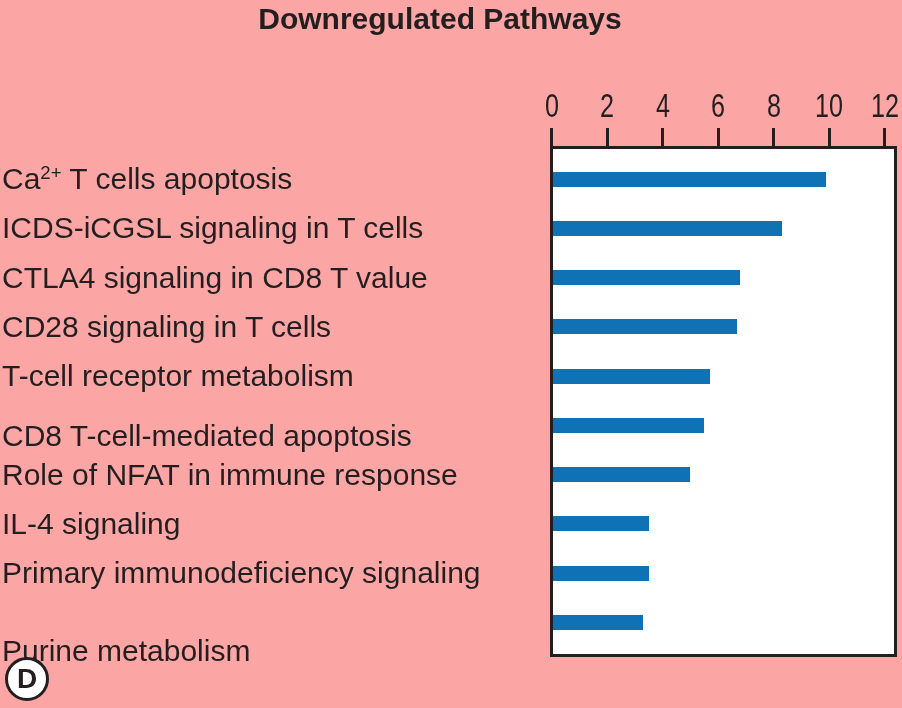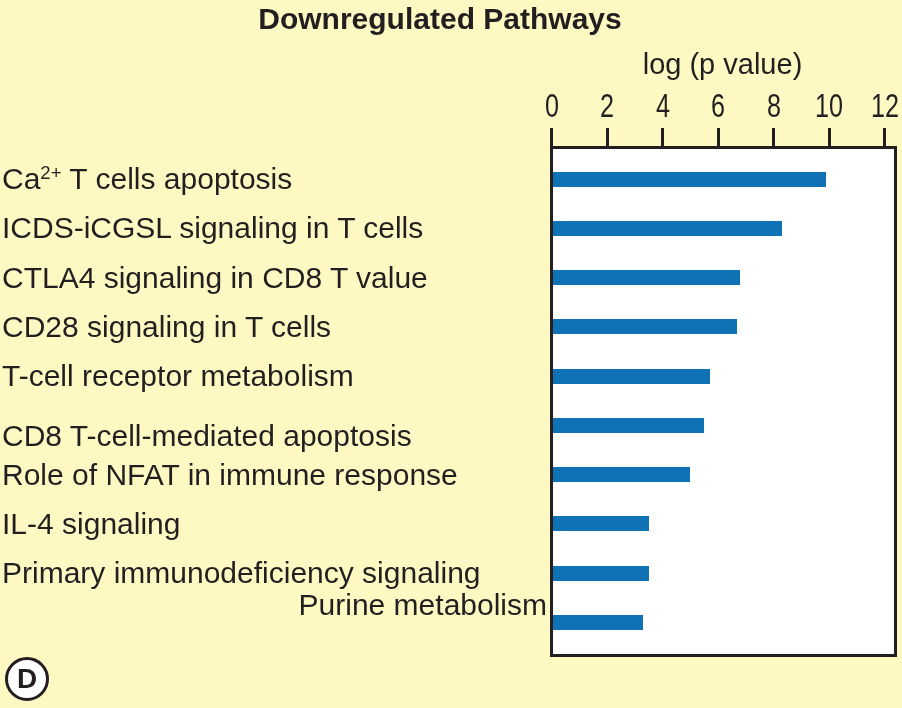--- a/index.html
+++ b/index.html
@@ -1,20 +1,20 @@
 <!DOCTYPE html>
 <html><head>
 <meta charset="utf-8">
 <style>
   html, body { margin: 0; padding: 0; background: #ffffff; }
   .figure {
     position: relative;
     width: 902px;
     height: 708px;
-    background: #fef9c3;
+    background: #fca5a5;
     font-family: "Liberation Sans", "DejaVu Sans", sans-serif;
     color: #231f20;
     overflow: hidden;
   }
   .chart-title {
     position: absolute;
     left: 0; top: 2px; width: 880px;
     text-align: center;
     font-size: 30px;
     font-weight: bold;
@@ -83,21 +83,20 @@
     font-size: 28px;
     font-weight: bold;
     background: #ffffff;
   }
 </style>
 </head>
 <body>
 
 <div class="figure">
   <div class="chart-title">Downregulated Pathways</div>
-  <div class="axis-title">log (p value)</div>
   <div id="axis-layer">
       <div class="tick-label" style="left: 551.5px;">0</div>
       <div class="tick-mark" style="left: 550px;"></div>
       <div class="tick-label" style="left: 607px;">2</div>
       <div class="tick-mark" style="left: 605.5px;"></div>
       <div class="tick-label" style="left: 662.5px;">4</div>
       <div class="tick-mark" style="left: 661px;"></div>
       <div class="tick-label" style="left: 718px;">6</div>
       <div class="tick-mark" style="left: 716.5px;"></div>
       <div class="tick-label" style="left: 773.5px;">8</div>
@@ -111,21 +110,21 @@
   <div id="rows-layer">
       <div class="cat-label" style="top: 160px;"><span>Ca</span><span class="sup">2+</span><span> T cells apoptosis</span></div>
       <div class="cat-label" style="top: 209.25px;"><span>ICDS-iCGSL signaling in T cells</span></div>
       <div class="cat-label" style="top: 258.5px;"><span>CTLA4 signaling in CD8 T value</span></div>
       <div class="cat-label" style="top: 307.75px;"><span>CD28 signaling in T cells</span></div>
       <div class="cat-label" style="top: 357px;"><span>T-cell receptor metabolism</span></div>
       <div class="cat-label" style="top: 406.25px; margin-top: 11px;"><span>CD8 T-cell-mediated apoptosis</span></div>
       <div class="cat-label" style="top: 455.5px;"><span>Role of NFAT in immune response</span></div>
       <div class="cat-label" style="top: 504.75px;"><span>IL-4 signaling</span></div>
       <div class="cat-label" style="top: 554px;"><span>Primary immunodeficiency signaling</span></div>
-      <div class="cat-label" style="top: 586px; text-align: right;"><span>Purine metabolism</span></div>
+      <div class="cat-label" style="top: 632px;"><span>Purine metabolism</span></div>
     </div>
   <div id="bars-layer">
       <div class="bar" style="left: 553px; top: 171.5px; width: 273px; background: rgb(14, 114, 181);"></div>
       <div class="bar" style="left: 553px; top: 220.75px; width: 229px; background: rgb(14, 114, 181);"></div>
       <div class="bar" style="left: 553px; top: 270px; width: 187px; background: rgb(14, 114, 181);"></div>
       <div class="bar" style="left: 553px; top: 319.25px; width: 184px; background: rgb(14, 114, 181);"></div>
       <div class="bar" style="left: 553px; top: 368.5px; width: 157px; background: rgb(14, 114, 181);"></div>
       <div class="bar" style="left: 553px; top: 417.75px; width: 151px; background: rgb(14, 114, 181);"></div>
       <div class="bar" style="left: 553px; top: 467px; width: 137px; background: rgb(14, 114, 181);"></div>
       <div class="bar" style="left: 553px; top: 516.25px; width: 96px; background: rgb(14, 114, 181);"></div>

